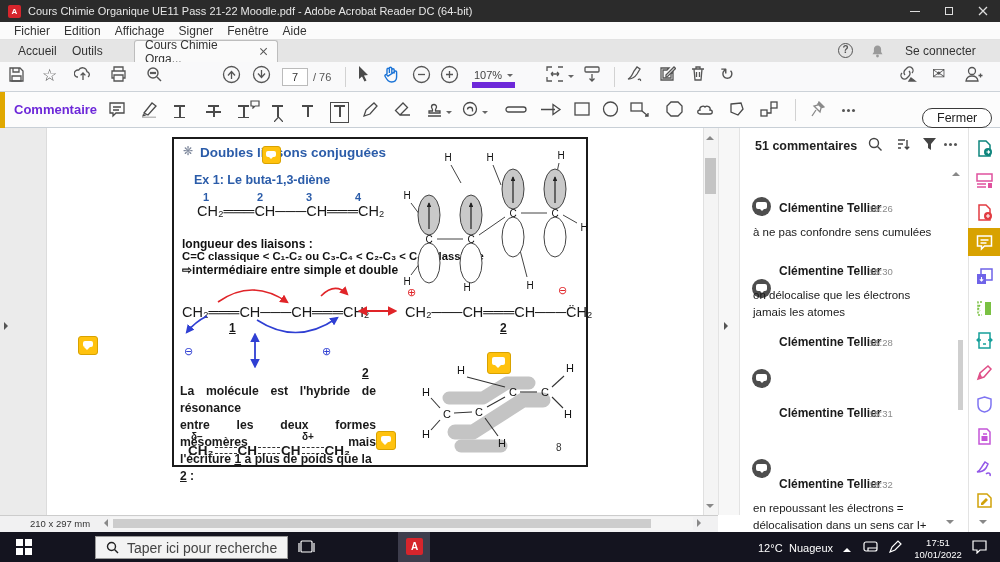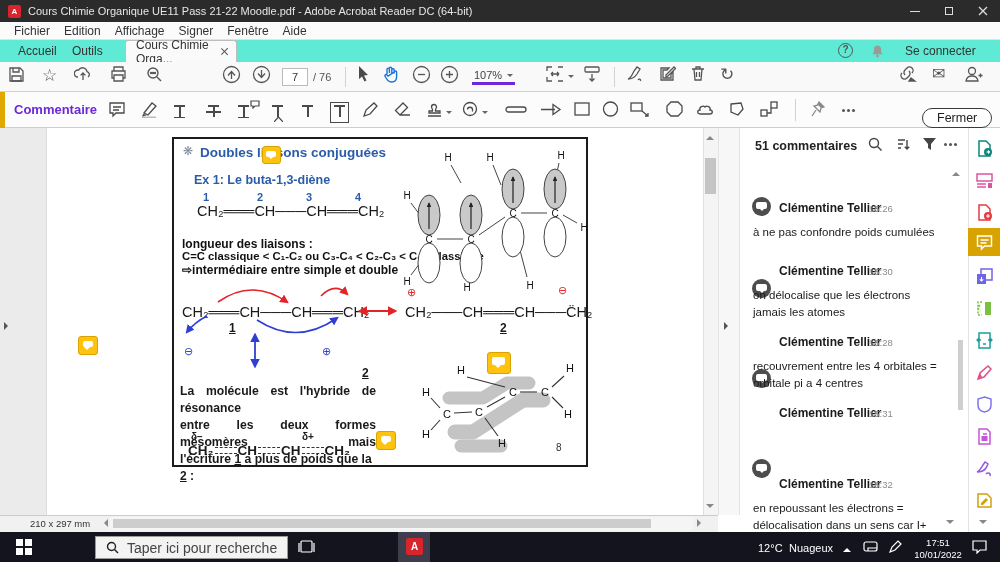--- a/index.html
+++ b/index.html
@@ -12,37 +12,37 @@
   .titlebar { left:0; top:0; width:1000px; height:22px; background:#2b2b2b; color:#e6e6e6;
               display:flex; align-items:center; font-size:11px; }
   .pdfapp-ic { width:13px; height:13px; background:#d6252c; border-radius:2px; margin:0 7px 0 8px;
                color:#fff; font-size:8px; font-weight:bold; text-align:center; line-height:13px; }
   .wbtn { width:34px; height:22px; display:flex; align-items:center; justify-content:center; }
   .min-g { width:10px; height:1px; background:#ddd; }
   .res-g { width:8px; height:8px; border:1px solid #ddd; }
   .menubar { left:0; top:22px; width:1000px; height:18px; background:#fbfbfb; border-bottom:1px solid #e2e2e2;
              display:flex; align-items:center; font-size:12px; color:#333; }
   .menubar span { margin:0 0 0 14px; }
-  .tabbar { left:0; top:40px; width:1000px; height:22px; background:#5eead4; font-size:12px; color:#333; }
+  .tabbar { left:0; top:40px; width:1000px; height:22px; background:#e5e5e5; font-size:12px; color:#333; }
   .tab { position:absolute; top:0; height:22px; display:flex; align-items:center; padding:0 10px; }
   .tab.active { background:#fafafa; border:1px solid #bdbdbd; border-bottom:none; border-radius:3px 3px 0 0; }
   .xg { position:relative; width:7px; height:7px; margin-left:10px; }
   .xg::before,.xg::after { content:""; position:absolute; left:3px; top:-1px; width:1.4px; height:9px; background:#555; }
   .xg::before { transform:rotate(45deg);} .xg::after { transform:rotate(-45deg);}
   .helpcirc { width:15px; height:15px; border:1.4px solid #555; border-radius:50%; font-size:10px;
               text-align:center; line-height:12px; color:#555; font-weight:bold; }
 
   
   .toolbar { left:0; top:62px; width:1000px; height:30px; background:#f9f9fa; border-bottom:1px solid #ccd2d8; }
   .commentbar { left:0; top:92px; width:1000px; height:36px; background:#fcfcfc; border-bottom:1px solid #c8cfd6; }
   .ic { display:flex; align-items:center; justify-content:center; color:#555; }
   .ic svg { display:block; }
   .sep { width:1px; background:#d2d2d2; }
   .pagebox { width:26px; height:18px; border:1px solid #bbb; background:#fff; font-size:11px; text-align:center; color:#333; }
-  .zoombox { font-size:11px; color:#444; border-bottom:3px solid #6d28d9; padding:0 2px 1px 2px; display:flex; align-items:center; gap:5px;}
+  .zoombox { font-size:11px; color:#444; border-bottom:6px solid #6d28d9; padding:0 2px 1px 2px; display:flex; align-items:center; gap:5px;}
   .caret-d { width:0; height:0; border:3.5px solid transparent; border-top-color:#666; margin-top:3px; }
   .fermer { border:1.5px solid #3a3a3a; border-radius:12px; padding:2px 14px; font-size:12.5px; color:#222; background:#fff; }
   .accent { left:0; top:92px; width:5px; height:36px; background:#e0a800; }
   .Tsh { position:relative; width:11px; height:13px; display:inline-block; }
   .Tsh::before { content:""; position:absolute; left:0; top:0; width:11px; height:2px; background:#4a4a4a; }
   .Tsh::after { content:""; position:absolute; left:4.5px; top:0; width:2px; height:12px; background:#4a4a4a; }
   .T-und { border-bottom:1.6px solid #4a4a4a; padding-bottom:1px; }
   .T-str { }
   .T-str i { position:absolute; left:-2px; top:6px; width:15px; height:1.6px; background:#4a4a4a; }
   .T-box { border:1.2px solid #4a4a4a; padding:1px 3px 0 3px; }
@@ -157,21 +157,21 @@
   </div>
 
   
   <div class="a tabbar">
     <span class="tab" style="left:8px">
         <span>Accueil</span>
       </span>
     <span class="tab" style="left:62px">
         <span>Outils</span>
       </span>
-    <span class="tab active" style="left:125px;width:112px">
+    <span class="tab active" style="left:134px;width:144px">
       <span>Cours Chimie Orga...</span>
         <i class="xg"></i>
     </span>
     <span class="a helpcirc" style="left:838px;top:3px">?</span>
     <span class="a" style="left:871px;top:4px">
       <svg width="13" height="14">
           <path d="M6.5 1.5c2.4 0 3.6 1.8 3.6 3.8v2.6l1.4 2.3H1.5l1.4-2.3V5.3c0-2 1.2-3.8 3.6-3.8z" fill="#9a9a9a"></path>
           <circle cx="6.5" cy="12" r="1.4" fill="#9a9a9a"></circle>
         </svg>
     </span>
@@ -589,31 +589,30 @@
         <path d="M1 1h13L9 7v6l-3-2V7z" fill="#444"></path>
       </svg>
     </span>
   <span class="a dots3" style="left:944px;top:143px"></span>
   <span class="a tri-u" style="left:952px;top:168px"></span>
 
   
   <div class="a cavatar" style="left:752px;top:197px"></div>
   <span class="a cname" style="left:779px;top:201px">Clémentine Tellier</span>
   <span class="a ctime" style="left:862px;top:203px">15:26</span>
-  <div class="a cbody" style="left:753px;top:224px">à ne pas confondre poids cumulées</div>
+  <div class="a cbody" style="left:753px;top:224px">à ne pas confondre sens cumulées</div>
 
   <div class="a cavatar" style="left:752px;top:260px"></div>
   <span class="a cname" style="left:779px;top:264px">Clémentine Tellier</span>
   <span class="a ctime" style="left:862px;top:266px">15:30</span>
   <div class="a cbody" style="left:753px;top:287px">on délocalise que les électrons jamais les atomes</div>
 
   <div class="a cavatar" style="left:752px;top:331px"></div>
   <span class="a cname" style="left:779px;top:335px">Clémentine Tellier</span>
   <span class="a ctime" style="left:862px;top:337px">15:28</span>
-  <div class="a cbody" style="left:753px;top:358px">recouvrement entre les 4 orbitales = orbitale pi a 4 centres</div>
 
   <div class="a cavatar" style="left:752px;top:402px"></div>
   <span class="a cname" style="left:779px;top:406px">Clémentine Tellier</span>
   <span class="a ctime" style="left:862px;top:408px">15:31</span>
 
   <div class="a cavatar" style="left:752px;top:473px"></div>
   <span class="a cname" style="left:779px;top:477px">Clémentine Tellier</span>
   <span class="a ctime" style="left:862px;top:479px">15:32</span>
   <div class="a cbody" style="left:753px;top:500px">en repoussant les électrons = délocalisation dans un sens car I+</div>
 

